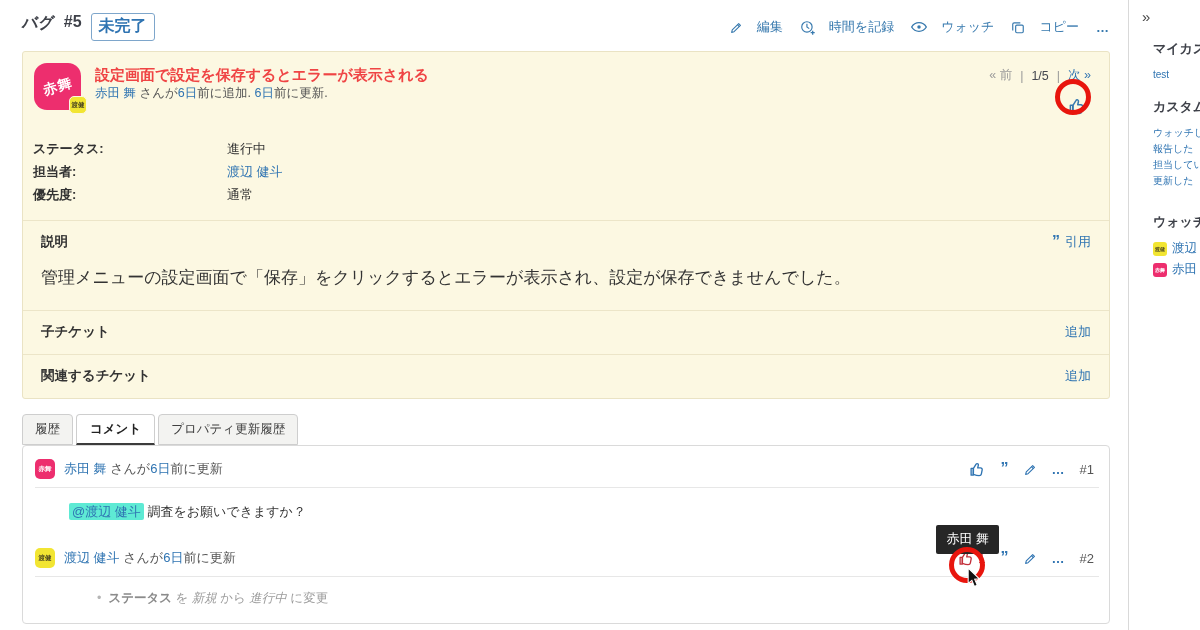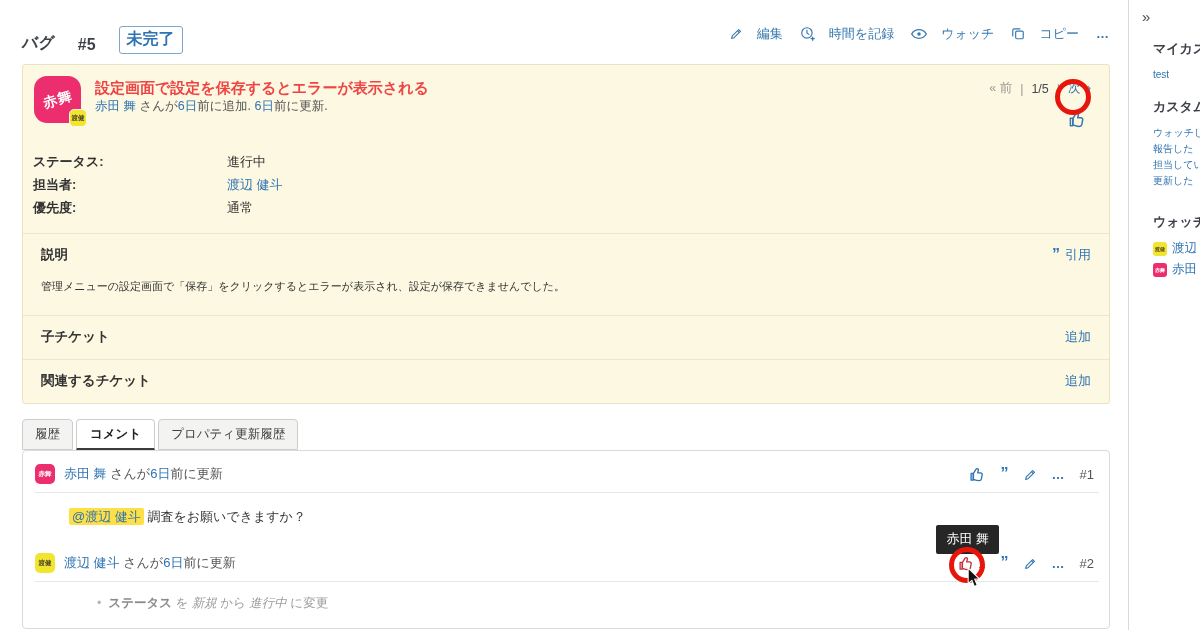--- a/index.html
+++ b/index.html
@@ -4,21 +4,21 @@
 <style>
   * { margin:0; padding:0; box-sizing:border-box; }
   html,body { width:1200px; height:630px; overflow:hidden; background:#fff;
     font-family:"Liberation Sans","DejaVu Sans",sans-serif; font-size:13px; color:#333; }
   a { text-decoration:none; }
   .link { color:#2f74b2; cursor:pointer; }
   .main { position:absolute; left:0; top:0; width:1128px; height:630px; padding:0 18px 0 22px; }
 
   
   .page-header { display:flex; justify-content:space-between; align-items:center; padding:13px 0 10px; }
-  .page-title { display:flex; align-items:flex-end; gap:23px; font-size:16px; font-weight:bold; color:#3e4149;margin-top:13px; }
+  .page-title { display:flex; align-items:flex-start; gap:9px; font-size:16px; font-weight:bold; color:#3e4149; }
   .status-badge { font-size:16px; font-weight:bold; color:#2f74b2; border:1px solid #7ea6cb; border-radius:3px; padding:2px 7px 3px; background:#fff; }
   .toolbar { display:flex; align-items:center; gap:17px; color:#3779ae; }
   .tool { display:flex; align-items:center; gap:14px; cursor:pointer; }
   .tool svg { display:block; }
 
   
   .issue-card { background:#fcf8e2; border:1px solid #eae3c4; border-radius:3px; }
   .card-head { display:flex; padding:11px 10px 10px 11px; }
   .avatar-wrap { position:relative; width:48px; height:48px; flex:none; margin-right:13px; }
   .avatar-main { width:47px; height:47px; border-radius:13px; background:#ed2e6e; color:#fff; font-weight:bold; font-size:14px;
@@ -45,21 +45,21 @@
   .fvalue { color:#333; }
   .progress-track { width:68px; height:13px; background:#e7e7ef; border-radius:2px; margin-right:10px; flex:none; }
 
   
   .section { border-top:1px solid #ece5c8; padding:12px 18px 13px; }
   .sec-head { display:flex; justify-content:space-between; align-items:center; }
   .sec-title { font-weight:bold; font-size:13.5px; color:#333; }
   .sec-action { font-size:13px; }
   .quote-link { display:flex; align-items:center; gap:5px; font-size:13px; }
   .quote-glyph { font-size:16px; font-weight:bold; line-height:10px; }
-  .desc-body { margin:15px 0 8px; font-size:11px; color:#333; }
+  .desc-body { margin:15px 0 8px; font-size:17px; color:#333; }
 
   
   .tabs { display:flex; margin-top:15px; align-items:flex-end; }
   .tab { background:#f3f3f1; border:1px solid #cecece; border-bottom:1px solid #cecece; border-radius:4px 4px 0 0;
     color:#404040; font-size:12.5px; padding:6px 12px; margin-right:3px; cursor:pointer; }
   .tab.active { background:#fff; color:#222; font-weight:bold; border-bottom:2px solid #3c3c3c; padding:6px 13px 5px; }
 
   
   .comments { border:1px solid #dadada; border-radius:4px; background:#fff; }
   .comment { padding:13px 10px 10px 12px; }
@@ -67,21 +67,21 @@
   .c-avatar { width:20px; height:20px; border-radius:5px; flex:none; display:flex; align-items:center; justify-content:center;
     font-size:6.5px; font-weight:bold; }
   .c-avatar.pink { background:#ed2e6e; color:#fff; }
   .c-avatar.yellow { background:#f2e532; color:#4a4520; }
   .c-meta { flex:1; font-size:13px; color:#555; white-space:nowrap; }
   .c-actions { display:flex; align-items:center; gap:15px; color:#2f74b2; font-size:13px; padding-right:5px; }
   .c-actions .act { cursor:pointer; display:flex; align-items:center; gap:3px; }
   .c-num { color:#555; }
   .like-liked { color:#c3303b; }
   .c-body { margin:15px 0 4px 34px; font-size:13px; color:#333; }
-  .mention { background:#fde047; color:#2f74b2; padding:1px 3px; border-radius:2px; }
+  .mention { background:#5eead4; color:#2f74b2; padding:1px 3px; border-radius:2px; }
   .changes { margin:13px 0 6px 62px; color:#9c9c9c; font-size:12.5px; }
   .changes .fieldname { font-weight:bold; color:#8b8b8b; }
   .changes .val { font-style:italic; }
   .bullet { margin-right:7px; color:#b5b5b5; }
 
   
   .sidebar { position:absolute; left:1128px; top:0; width:72px; height:630px; border-left:1px solid #d9d9d9;
     padding:8px 0 0 13px; overflow:hidden; background:#fff; }
   .collapse { color:#4a4a4a; font-size:15px; cursor:pointer; margin-bottom:4px; }
   .sb-inner { margin-left:11px; }

